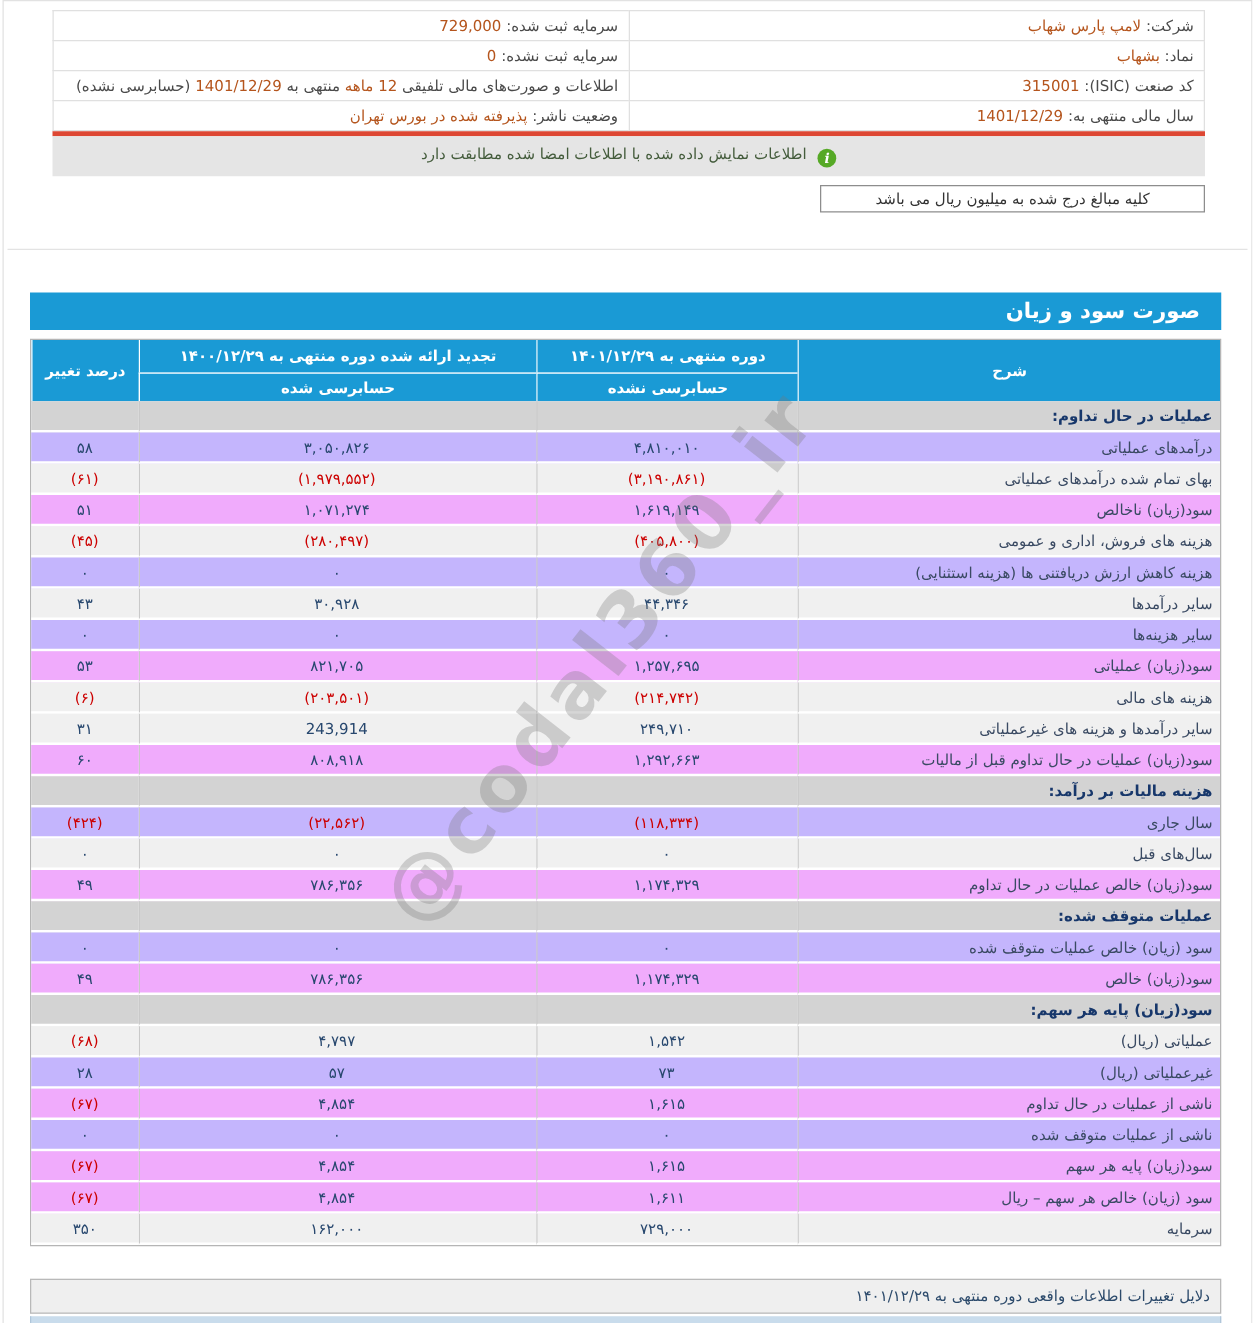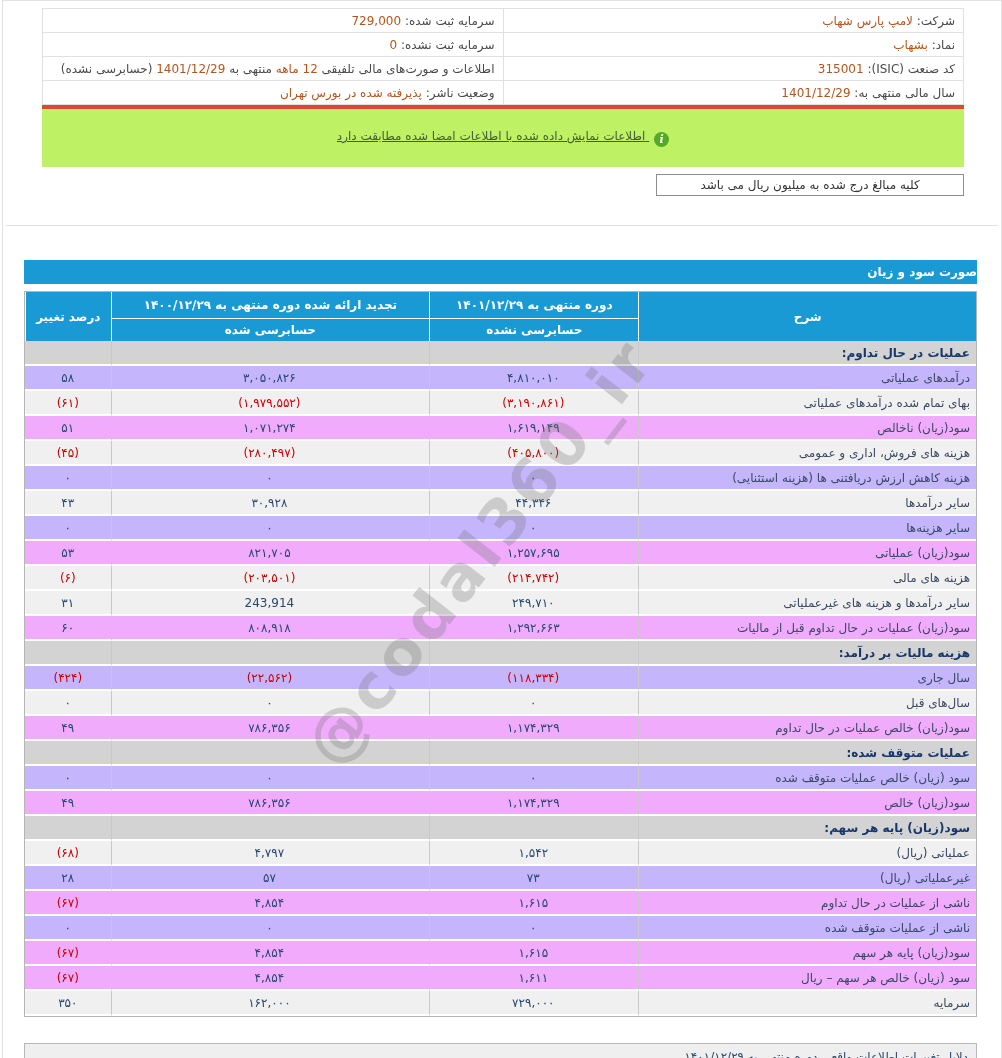--- a/index.html
+++ b/index.html
@@ -5,28 +5,28 @@
   html,body{margin:0;padding:0;background:#fff;}
   body{width:1002px;font-family:"DejaVu Sans",sans-serif;direction:rtl;}
   .page{width:1000px;min-height:1056px;border:1px solid #e2e2e2;box-sizing:border-box;padding-top:7px;background:#fff;}
 
   
   .top-wrap{margin:0 37px 0 39px;}
   .info-table{width:100%;border-collapse:collapse;border:1px solid #c9c9c9;font-size:12px;table-layout:fixed;}
   .info-table td{border:1px solid #e0e0e0;padding:3px 8px;height:17px;color:#4a4a4a;white-space:nowrap;overflow:hidden;}
   .info-table .val{color:#b5551d;}
   .red-line{height:4px;background:#dd4733;}
-  .green-bar{background:#bef264;padding:20px 0;text-align:center;color:#445c3c;font-size:12px;text-decoration:underline;}
+  .green-bar{background:#e5e5e5;padding:7px 0;text-align:center;color:#445c3c;font-size:12px;}
   .info-icon{display:inline-block;width:15px;height:15px;border-radius:50%;background:#56a926;color:#fff;font-weight:bold;font-size:11px;line-height:15px;text-align:center;font-style:italic;vertical-align:-3px;margin-left:5px;font-family:"DejaVu Serif",serif;}
   .unit-box{width:308px;box-sizing:border-box;border:1px solid #8d8d8d;background:#fff;text-align:center;font-size:12px;color:#333;padding:3px 4px;margin:7px 0 0 0;margin-left:auto;}
   .sep{border:none;border-top:1px solid #e3e3e3;margin:29px 3px 0 3px;}
 
   
   .main-wrap{margin:34px 24px 0 21px;position:relative;}
-  .pl-title{background:#1a9ad5;color:#fff;font-size:12px;font-weight:bold;padding:5px 0;margin-bottom:7px;}
+  .pl-title{background:#1a9ad5;color:#fff;font-size:17px;font-weight:bold;padding:5px 17px;margin-bottom:7px;}
   .main-table{width:100%;border-collapse:separate;border-spacing:0;font-size:12px;border:1px solid #b5b5b5;}
   .main-table thead th{background:#1a9ad5;color:#fff;font-weight:bold;padding:6px 4px;border-left:1px solid #fff;text-align:center;}
   .main-table thead tr.sub th{border-top:1px solid #fff;padding:4px;}
   .main-table tbody td{padding:4px 6px;border-bottom:2px solid #fff;border-left:1px solid #c9c9c9;height:15px;}
   .main-table tbody tr td:last-child{border-left:none;}
   .r-blue td{background:#c4b5fd;}
   .r-white td{background:#f0f0f0;}
   .r-yellow td{background:#f0abfc;}
   .section td{background:#d3d3d3;color:#17376b;font-weight:bold;}
   .lbl{text-align:right;color:#3a4a63;}

